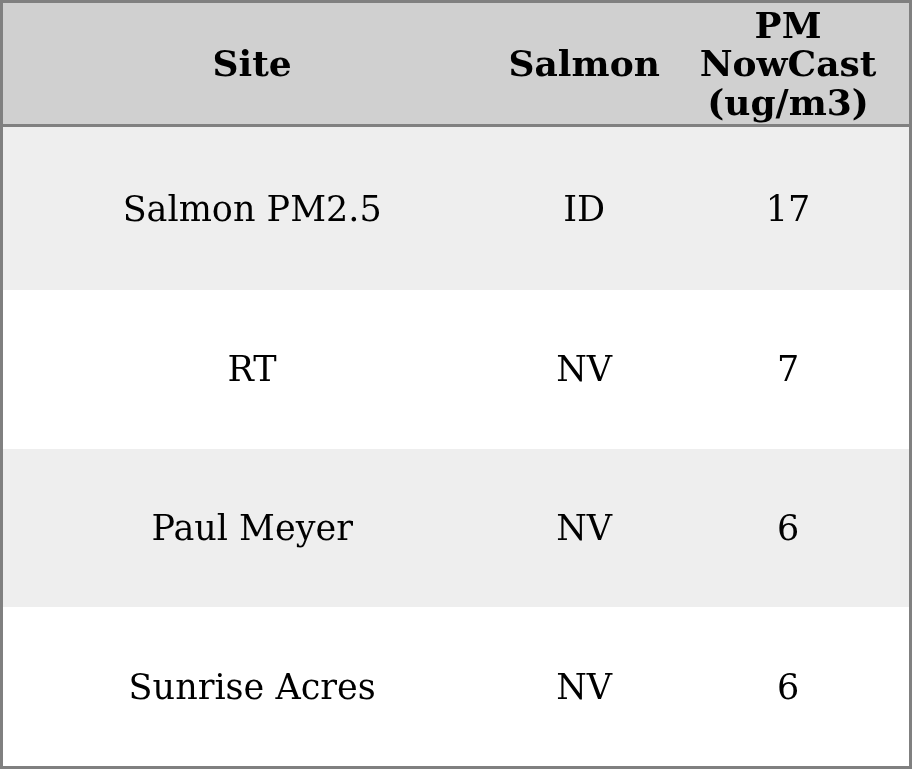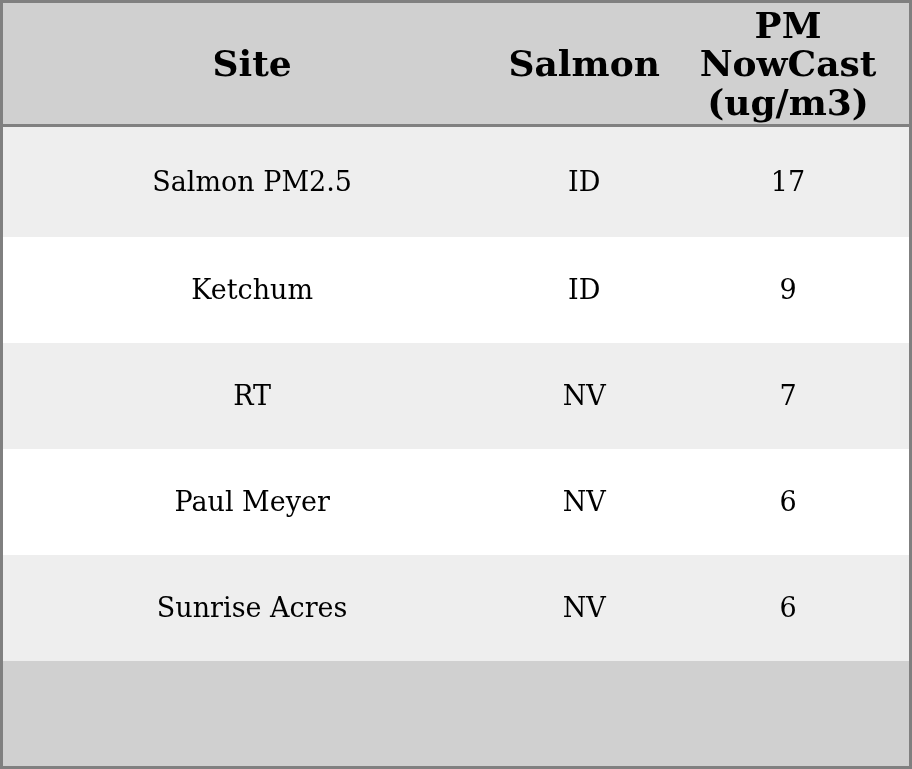--- a/index.html
+++ b/index.html
@@ -16,41 +16,41 @@
   }
   .screen {
     width: 912px;
     height: 769px;
     box-sizing: border-box;
     border: 3px solid #808080;
     background: #d0d0d0;
   }
   table.data-table {
     width: 906px;
-    height: 658px;
+    height: 763px;
     border-collapse: collapse;
     table-layout: fixed;
   }
   col.col-site  { width: 55.0%; }
   col.col-state { width: 18.3%; }
   col.col-pm    { width: 26.7%; }
   th {
     background: #d0d0d0;
     font-weight: bold;
     font-size: 36px;
     line-height: 1.06;
     text-align: center;
     vertical-align: middle;
     border-bottom: 3px solid #808080;
     height: 121px;
     padding: 0;
     white-space: pre-line;
   }
   td {
-    font-size: 27px;
+    font-size: 35px;
     font-weight: normal;
     text-align: center;
     vertical-align: middle;
     padding: 0;
     white-space: nowrap;
     overflow: hidden;
   }
   tbody tr:nth-child(odd) td  { background: #eeeeee; }
   tbody tr:nth-child(even) td { background: #ffffff; }
 </style>
@@ -73,25 +73,20 @@
 (ug/m3)</th>
       </tr>
     </thead>
     <tbody>
         <tr>
     <td>Salmon PM2.5</td>
     <td>ID</td>
     <td>17</td>
   </tr>
         <tr>
-    <td>Ketchum</td>
-    <td>ID</td>
-    <td>9</td>
-  </tr>
-        <tr>
     <td>RT</td>
     <td>NV</td>
     <td>7</td>
   </tr>
         <tr>
     <td>Paul Meyer</td>
     <td>NV</td>
     <td>6</td>
   </tr>
         <tr>

